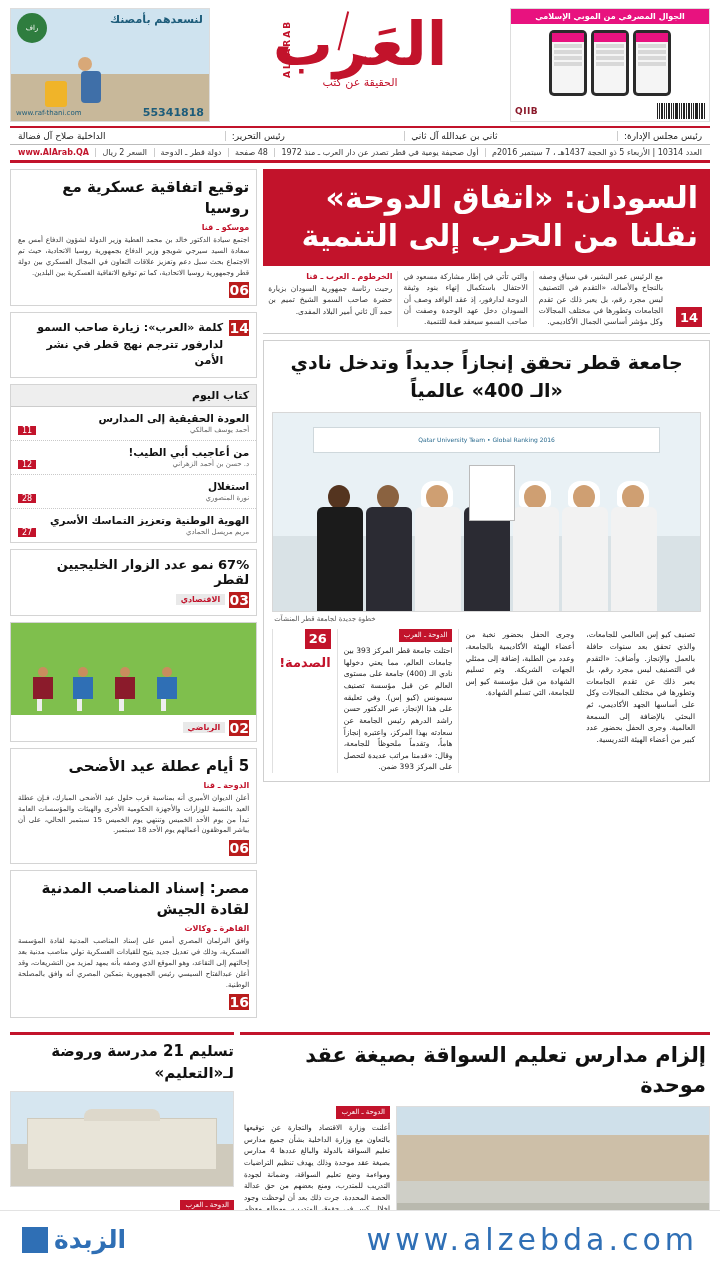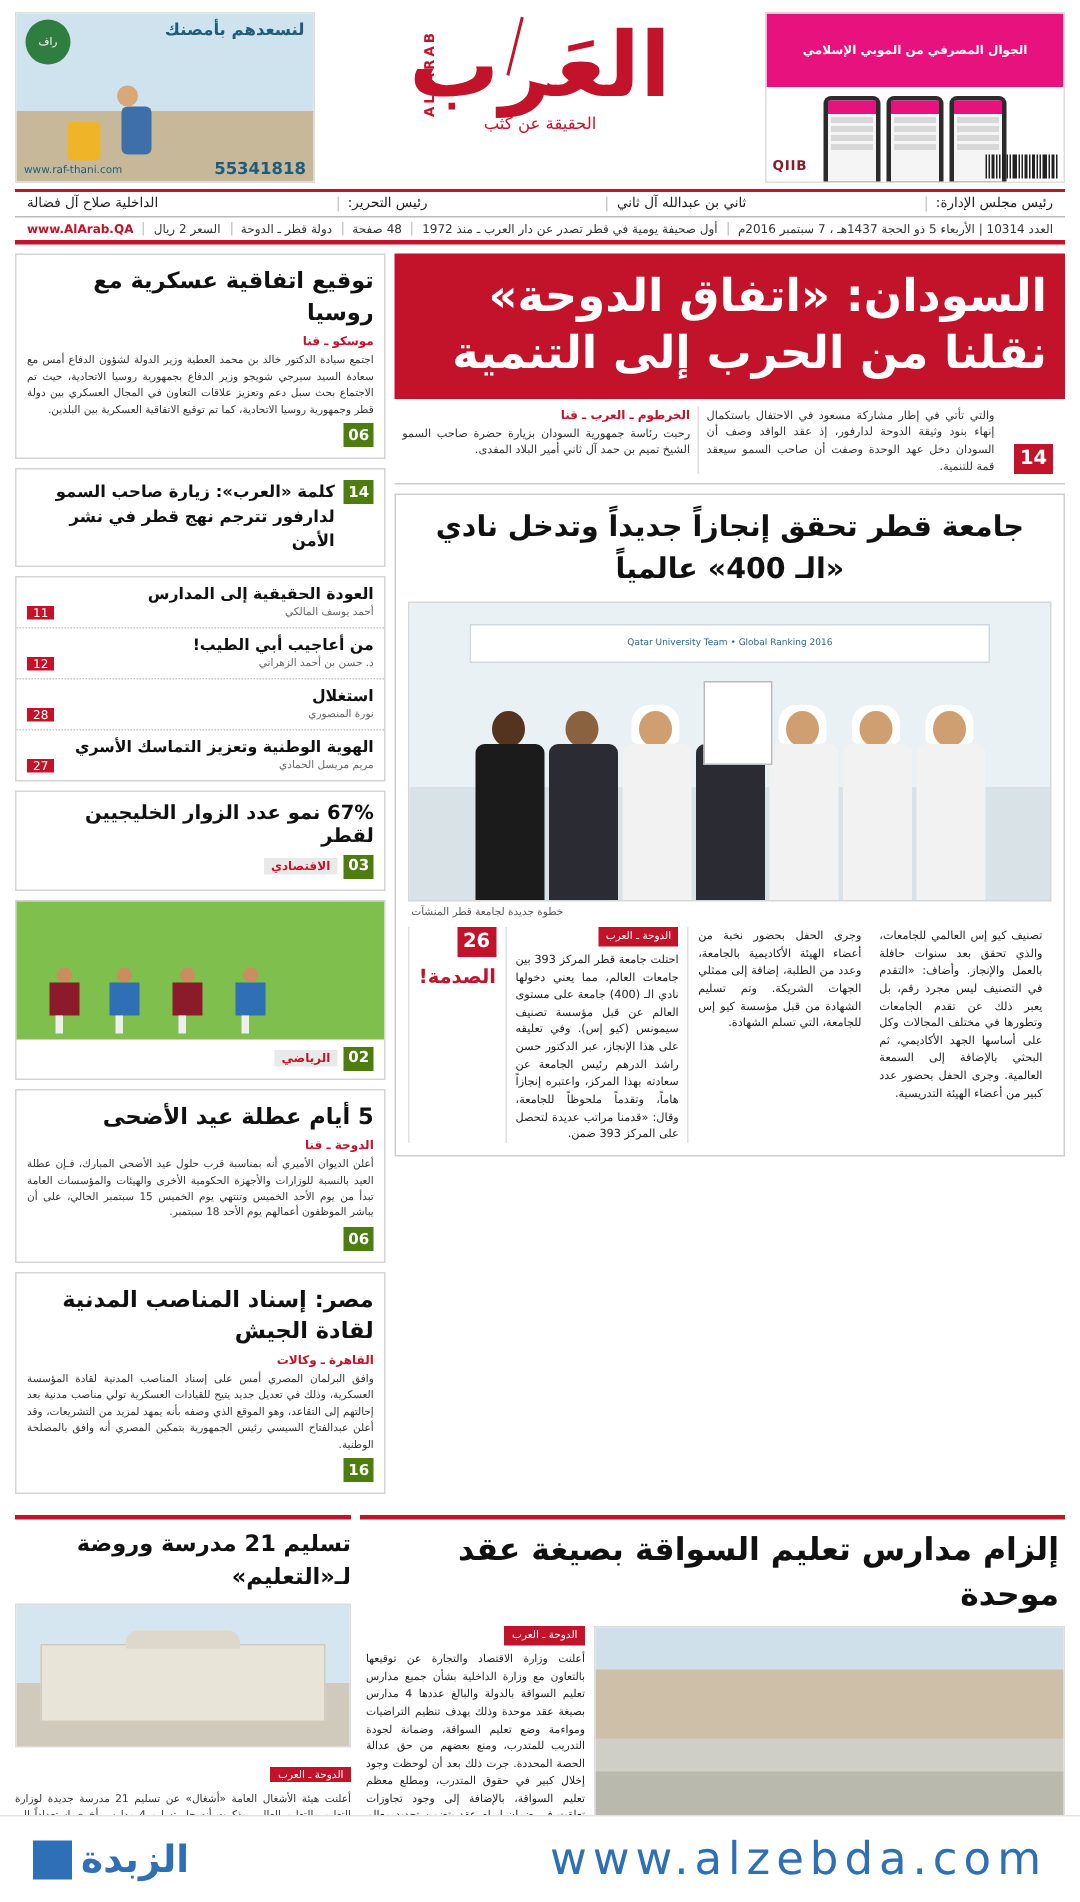--- a/index.html
+++ b/index.html
@@ -12,21 +12,21 @@
   .page { width: 720px; height: 1268px; position: relative; background:#fff; }
 
   
   .top-strip { display: flex; height: 122px; padding: 8px 10px 0 10px; gap: 6px; }
   .ad-left {
     width: 200px; background: #ffffff; border: 1px solid #ddd; position: relative;
     overflow: hidden;
   }
   .ad-left-head {
     background: #e8127f; color: #fff; font-size: 8px; text-align: center;
-    padding: 20px 2px; font-weight: bold;
+    padding: 3px 2px; font-weight: bold;
   }
   .ad-phones { display: flex; justify-content: center; gap: 4px; padding: 6px 0 0 0; }
   .phone { width: 38px; height: 66px; background: #2b2b2b; border-radius: 5px; padding: 3px; }
   .phone-screen { width: 100%; height: 100%; background: #f5f5f5; border-radius:2px;
      display:flex; flex-direction:column; }
   .ph-top { height: 9px; background:#e8127f; }
   .ph-row { height:4px; margin:2px 2px 0 2px; background:#d8d8d8; }
   .ad-left-foot { position:absolute; bottom:2px; right:4px; left:4px;
      display:flex; justify-content:space-between; align-items:center;gap:22px; }
   .qiib { font-size: 9px; font-weight: bold; color:#8b1a2b; letter-spacing:.5px;}
@@ -145,21 +145,21 @@
   .story-cols .c:first-child { border-left:none; }
   .tag-red { background:#c2132b; color:#fff; font-size:7px; padding:1px 5px; display:inline-block; margin-bottom:3px;}
   .shock { color:#c2132b; font-weight:bold; font-size: 13px; text-align:left; margin-top:4px; }
 
   
   .card { border:1px solid #d4d4d4; margin-bottom:6px; padding:7px; }
   .card h3 { font-size: 15px; line-height:1.4; color:#111; text-align:right; font-weight:bold;}
   .card .dl { font-size:8px; color:#c2132b; font-weight:bold; margin: 4px 0 3px 0; }
   .card p { font-size:7px; line-height:1.55; color:#333; text-align:justify; }
   .card-foot { display:flex; justify-content:flex-start; margin-top:4px; }
-  .pnum-sm { background:#4d7c0f; color:#fff; font-size:10px; font-weight:bold;
+  .pnum-sm { background:#b91c1c; color:#fff; font-size:14px; font-weight:bold;
      min-width:20px; height:16px; display:flex; align-items:center; justify-content:center;}
 
   .quote-card { border:1px solid #d4d4d4; padding:7px; margin-bottom:6px; display:flex; gap:6px; align-items:flex-start;}
   .quote-card .txt { flex:1; font-size:11px; line-height:1.5; color:#111; text-align:right; font-weight:bold;}
 
   .booklist { border:1px solid #d4d4d4; margin-bottom:6px; }
   .booklist .hd { background:#eeeeee; border-bottom:1px solid #ccc; padding:4px 7px;
      font-size:11px; font-weight:bold; color:#111; text-align:right;}
   .bl-item { padding:5px 7px; border-bottom:1px dotted #c9c9c9; }
   .bl-item:last-child{border-bottom:none;}
@@ -327,20 +327,21 @@
         <h1>
           <span class="wh">السودان: «اتفاق الدوحة»</span><br>
           <span class="wh">نقلنا من الحرب إلى التنمية</span>
         </h1>
       </div>
 
       <div class="lead-sub">
         <div class="badge-box">
           <div class="pnum">14</div>
         </div>
+        <div class="c">مع الرئيس عمر البشير، في سياق وصفه بالنجاح والأصالة، «التقدم في التصنيف ليس مجرد رقم، بل يعبر ذلك عن تقدم الجامعات وتطورها في مختلف المجالات وكل مؤشر أساسي الجمال الأكاديمي.</div>
         <div class="c">والتي تأتي في إطار مشاركة مسعود في الاحتفال باستكمال إنهاء بنود وثيقة الدوحة لدارفور، إذ عقد الوافد وصف أن السودان دخل عهد الوحدة وصفت أن صاحب السمو سيعقد قمة للتنمية.</div>
         <div class="c">
           <div class="dateline">الخرطوم ـ العرب ـ قنا</div>
           <div>رحبت رئاسة جمهورية السودان بزيارة حضرة صاحب السمو الشيخ تميم بن حمد آل ثاني أمير البلاد المفدى.</div>
         </div>
       </div>
 
       <div class="story-main">
         <h2>جامعة قطر تحقق إنجازاً جديداً وتدخل نادي «الـ 400» عالمياً</h2>
 
@@ -415,20 +416,21 @@
           <div class="pnum-sm">06</div>
         </div>
       </div>
 
       <div class="quote-card">
         <div class="pnum-sm">14</div>
         <div class="txt">كلمة «العرب»: زيارة صاحب السمو لدارفور تترجم نهج قطر في نشر الأمن</div>
       </div>
 
       <div class="booklist">
+        <div class="hd">كتاب اليوم</div>
         <div class="bl-item">
           <div class="bl-title">العودة الحقيقية إلى المدارس</div>
           <div class="bl-row">
             <div class="bl-auth">أحمد يوسف المالكي</div>
             <div class="bl-pg">11</div>
           </div>
         </div>
         <div class="bl-item">
           <div class="bl-title">من أعاجيب أبي الطيب!</div>
           <div class="bl-row">

